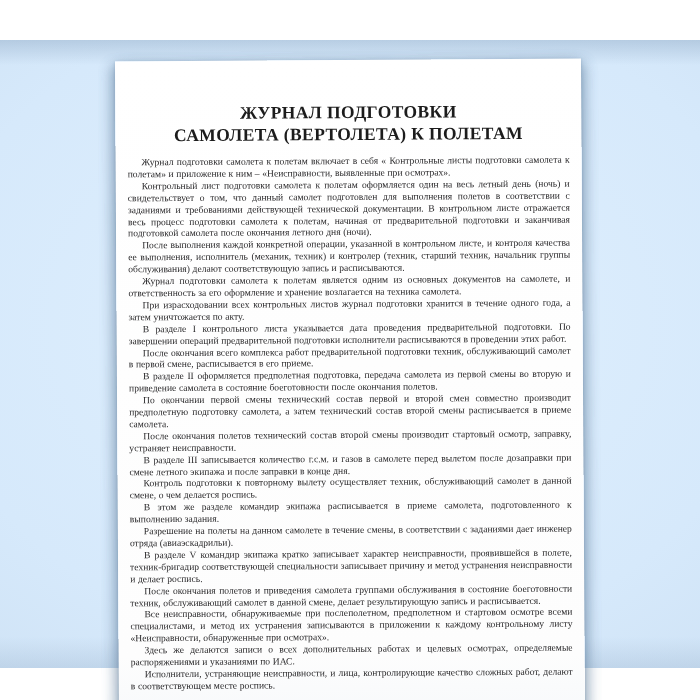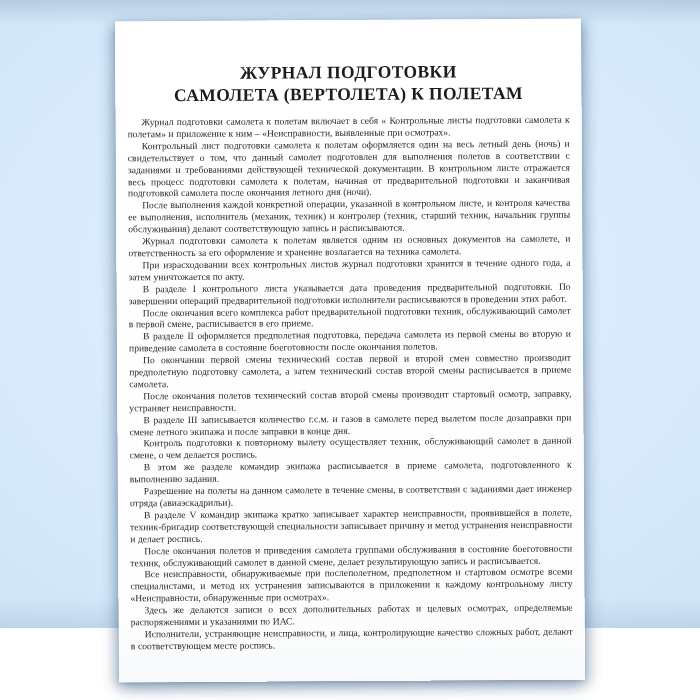--- a/index.html
+++ b/index.html
@@ -10,20 +10,21 @@
     overflow: hidden;
   }
   .scene {
     position: relative;
     width: 700px;
     height: 628px;
     background:
       linear-gradient(180deg, rgba(110,140,172,0.30) 0%, rgba(110,140,172,0.0) 4%),
       linear-gradient(0deg, rgba(110,140,172,0.18) 0%, rgba(110,140,172,0.0) 5%),
       radial-gradient(120% 105% at 50% 45%, #e0f0fe 0%, #d6e9fb 50%, #cbdff2 82%, #bed4e9 100%);
+    margin-top: 40px;
   }
   .paper {
     position: absolute;
     left: 117px;
     top: 20px;
     width: 466px;
     height: 661px;
     background: linear-gradient(180deg, #ffffff 0%, #fdfdfd 90%, #f7f9fb 100%);
     transform: rotate(-0.35deg);
     transform-origin: 50% 50%;

